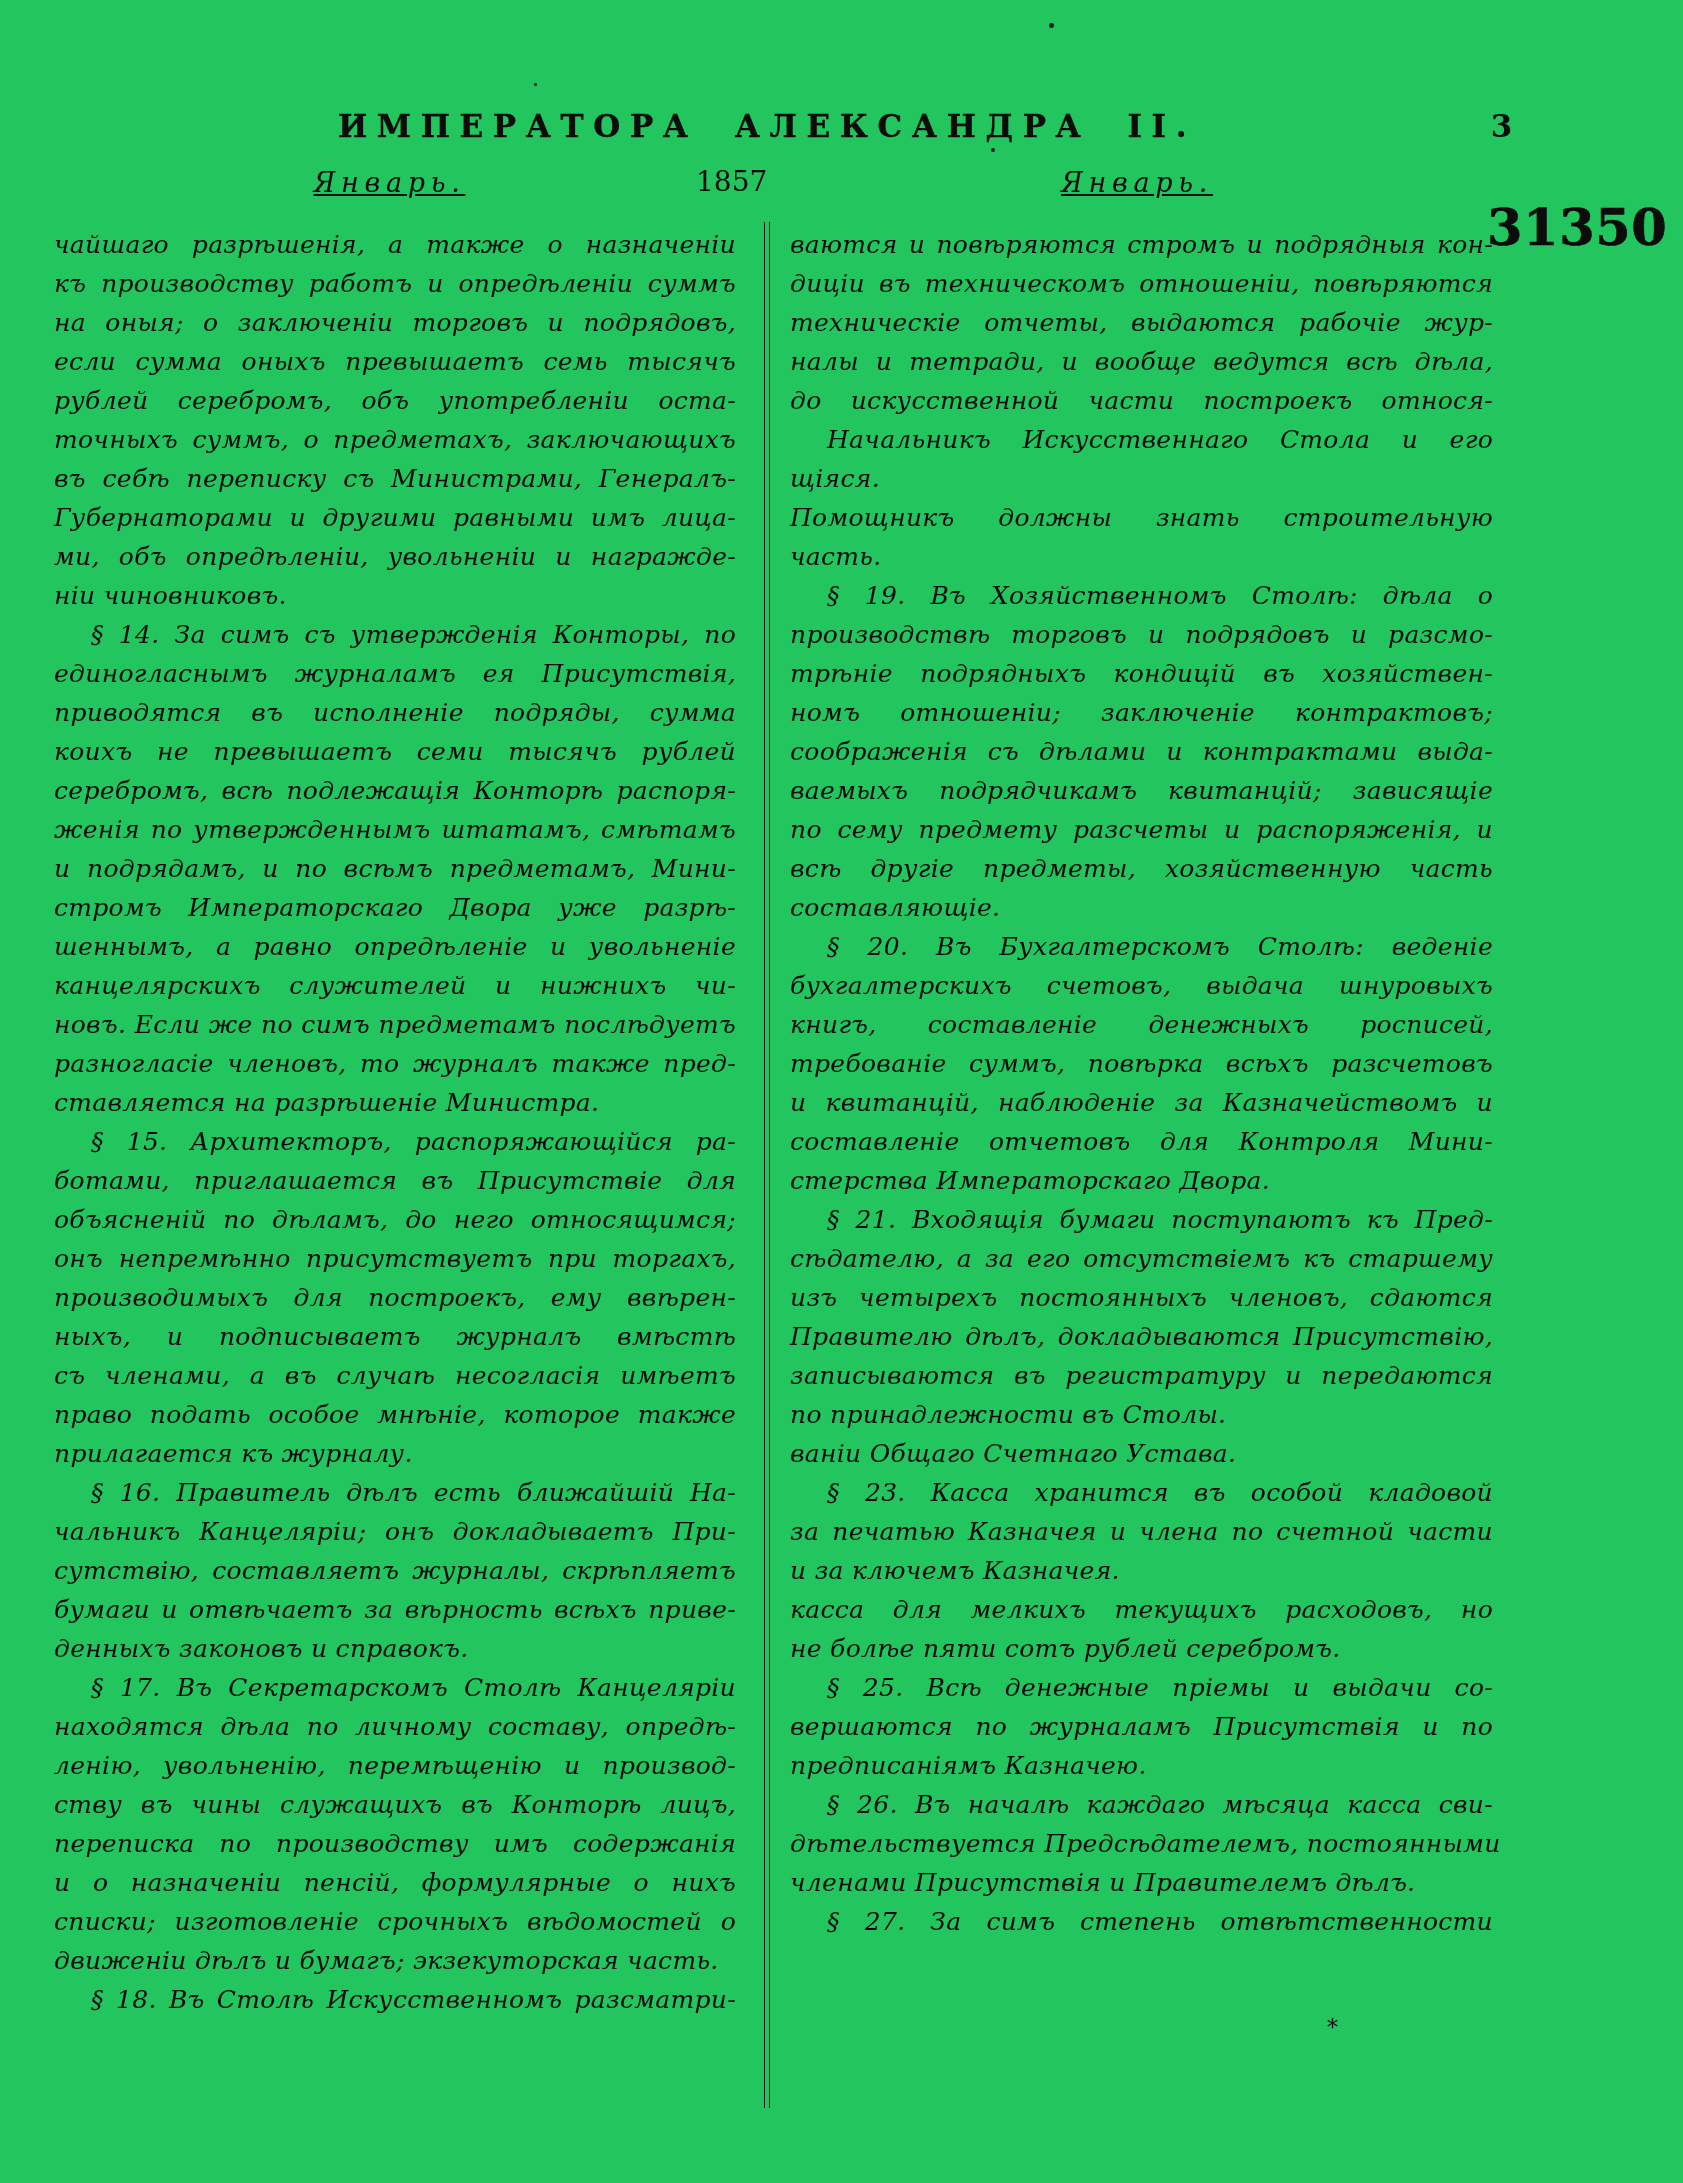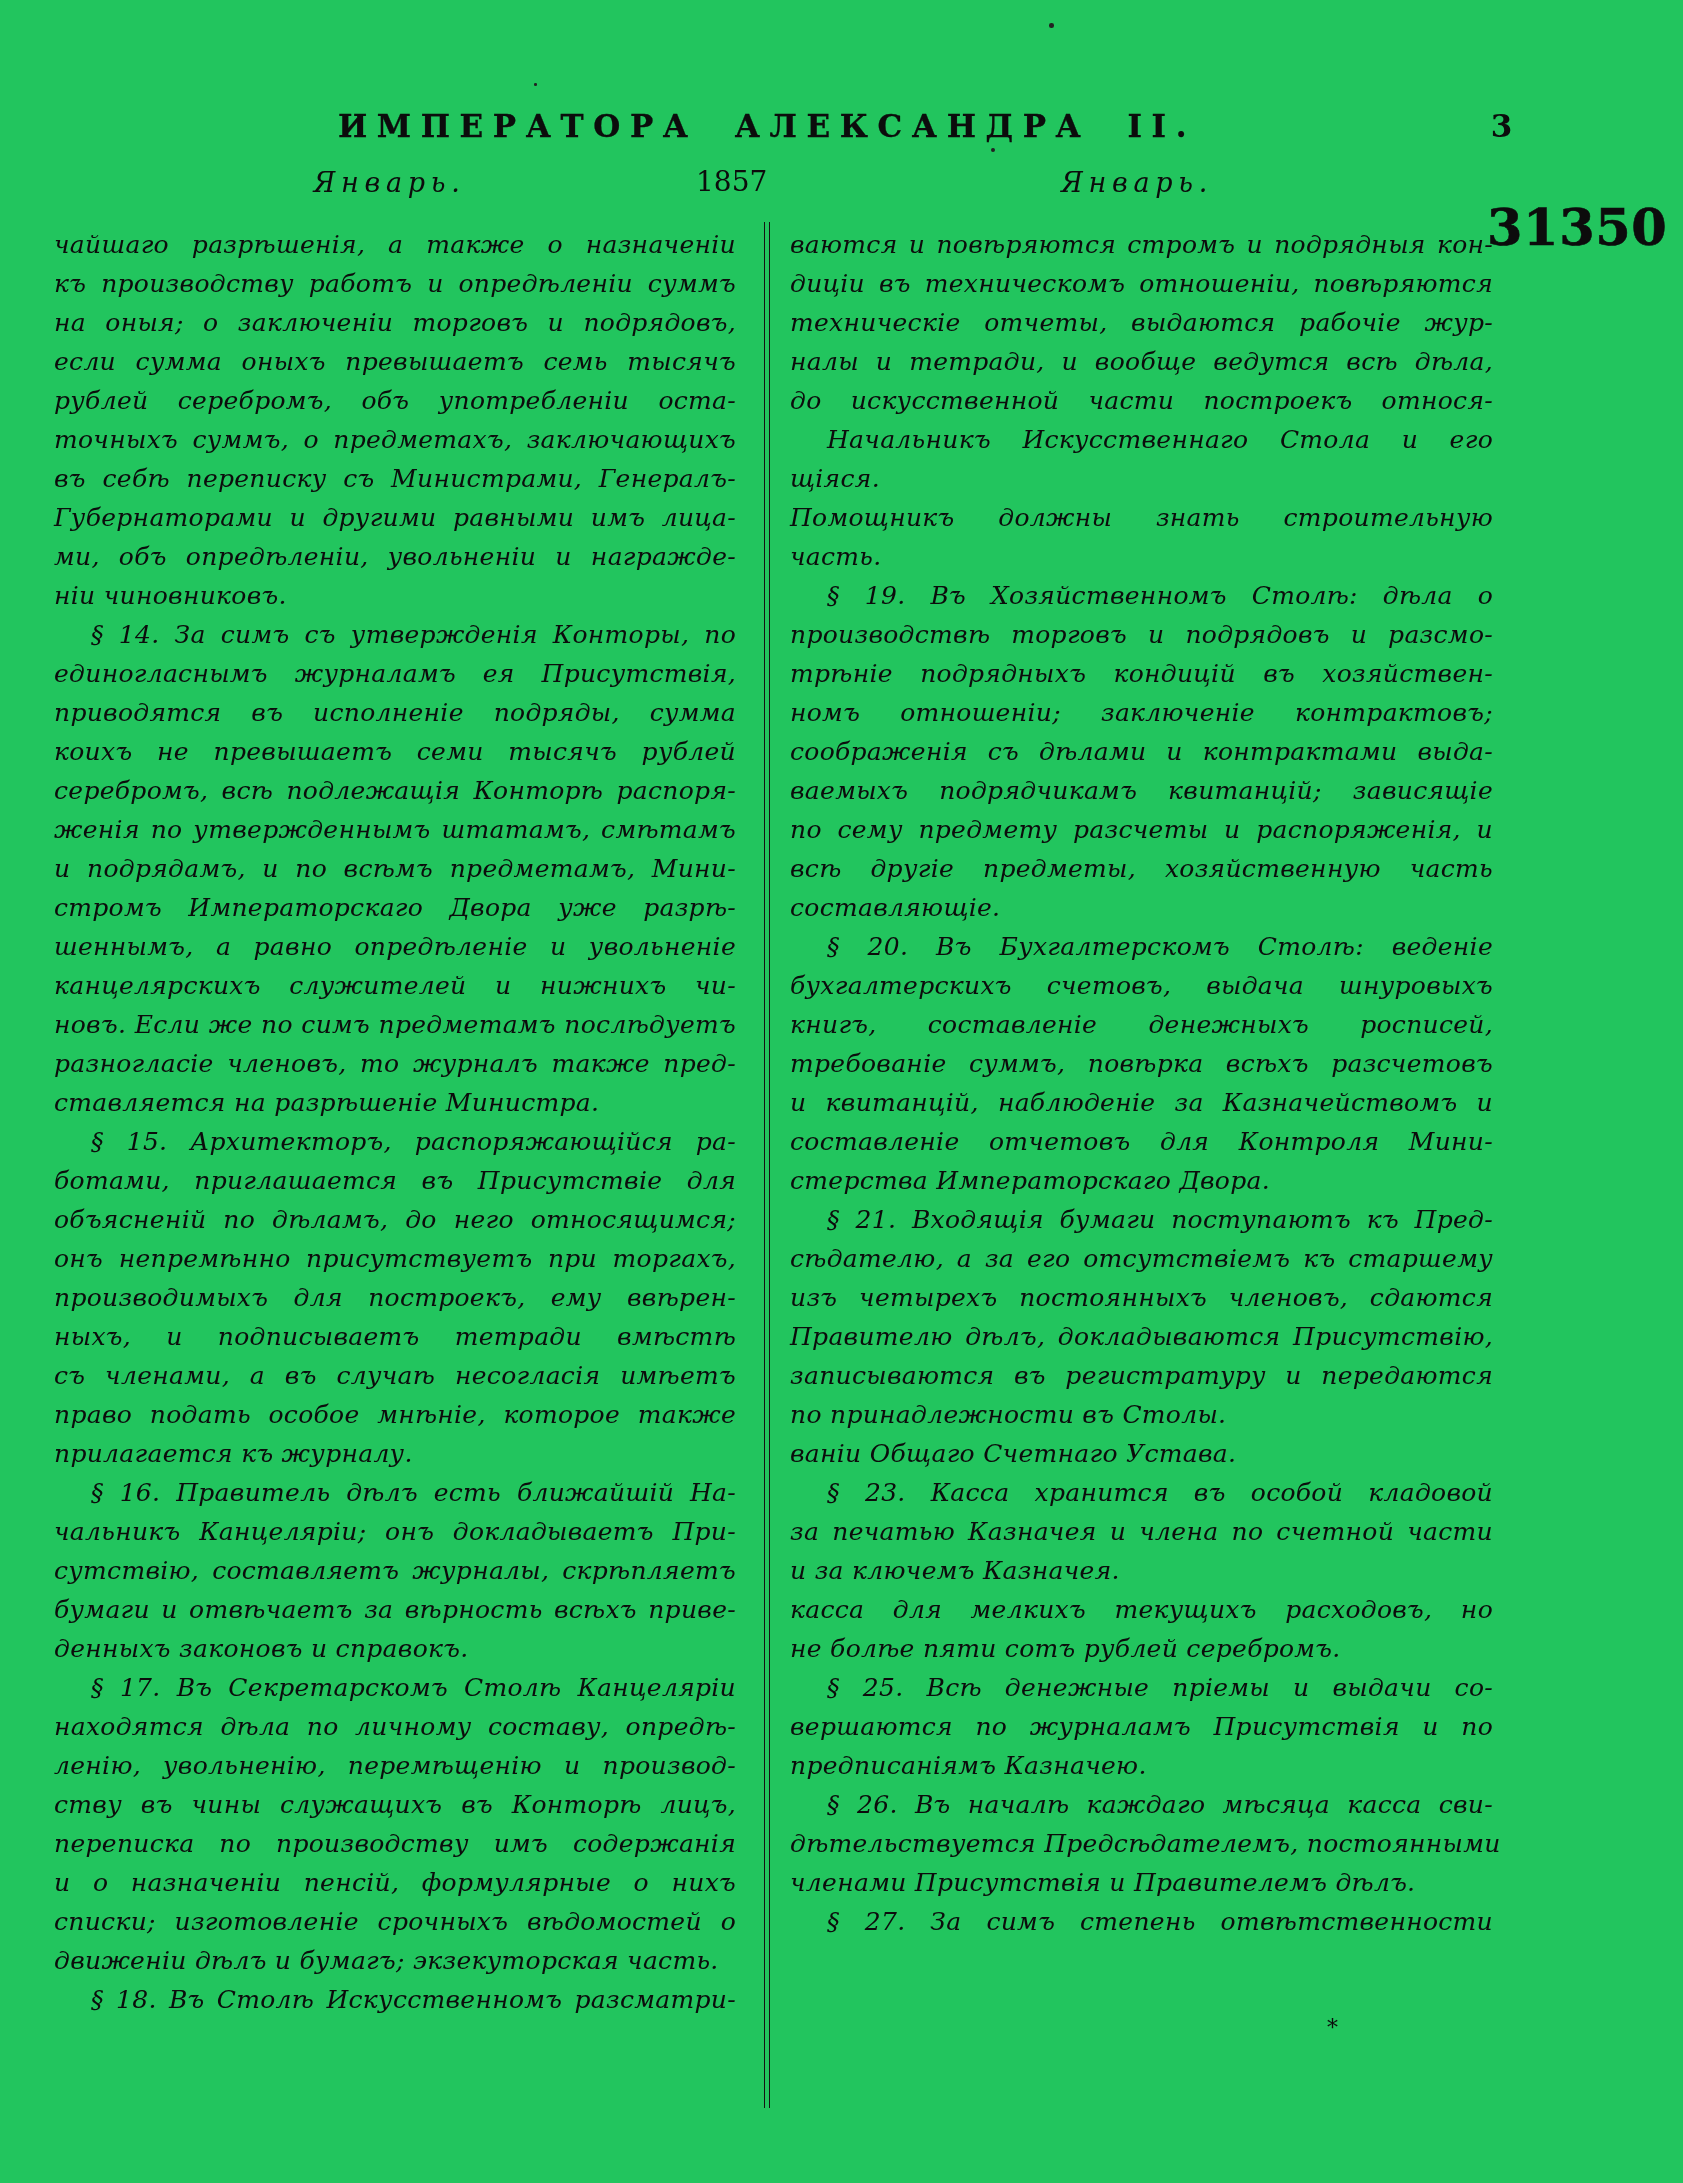--- a/index.html
+++ b/index.html
@@ -16,21 +16,21 @@
     text-align:center;font-size:31px;line-height:33px;
     letter-spacing:9.6px;word-spacing:16.6px;font-weight:bold;
     -webkit-text-stroke:0.3px #0c0c0c;
   }
   .page-number{
     position:absolute;left:1476px;top:110px;width:51px;
     text-align:center;font-size:31px;line-height:33px;font-weight:bold;
   }
   .dateline-month{
     position:absolute;top:167px;font-size:27px;line-height:32px;
-    font-style:italic;letter-spacing:5.7px;text-align:center;
+    font-style:italic;letter-spacing:5.7px;text-align:center;text-decoration:underline;
   }
   .dateline-month.left{left:268px;width:243px;}
   .dateline-month.right{left:1009px;width:256px;}
   .dateline-year{
     position:absolute;left:696px;top:165px;width:121px;
     text-align:left;font-size:28px;line-height:33px;
   }
   .act-number{
     position:absolute;left:1487px;top:202px;width:192px;
     font-size:51px;line-height:51px;font-weight:bold;
@@ -102,21 +102,21 @@
       <div class="line">шеннымъ, а равно опредѣленіе и увольненіе</div>
       <div class="line">канцелярскихъ служителей и нижнихъ чи-</div>
       <div class="line">новъ. Если же по симъ предметамъ послѣдуетъ</div>
       <div class="line">разногласіе членовъ, то журналъ также пред-</div>
       <div class="line end">ставляется на разрѣшеніе Министра.</div>
       <div class="line indent">§ 15. Архитекторъ, распоряжающійся ра-</div>
       <div class="line">ботами, приглашается въ Присутствіе для</div>
       <div class="line">объясненій по дѣламъ, до него относящимся;</div>
       <div class="line">онъ непремѣнно присутствуетъ при торгахъ,</div>
       <div class="line">производимыхъ для построекъ, ему ввѣрен-</div>
-      <div class="line">ныхъ, и подписываетъ тетради вмѣстѣ</div>
+      <div class="line">ныхъ, и подписываетъ журналъ вмѣстѣ</div>
       <div class="line">съ членами, а въ случаѣ несогласія имѣетъ</div>
       <div class="line">право подать особое мнѣніе, которое также</div>
       <div class="line end">прилагается къ журналу.</div>
       <div class="line indent">§ 16. Правитель дѣлъ есть ближайшій На-</div>
       <div class="line">чальникъ Канцеляріи; онъ докладываетъ При-</div>
       <div class="line">сутствію, составляетъ журналы, скрѣпляетъ</div>
       <div class="line">бумаги и отвѣчаетъ за вѣрность всѣхъ приве-</div>
       <div class="line end">денныхъ законовъ и справокъ.</div>
       <div class="line indent">§ 17. Въ Секретарскомъ Столѣ Канцеляріи</div>
       <div class="line">находятся дѣла по личному составу, опредѣ-</div>

